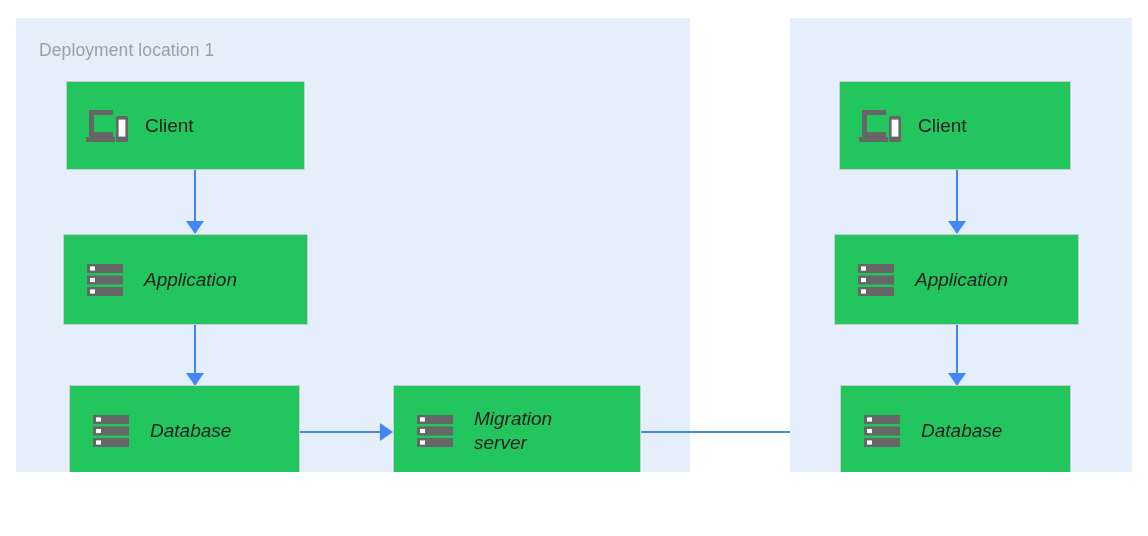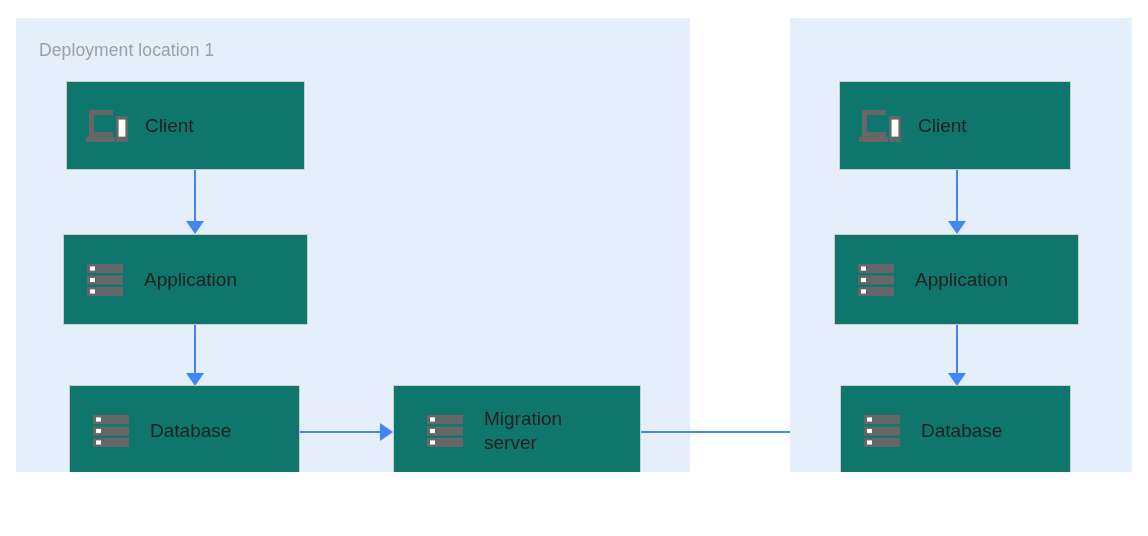--- a/index.html
+++ b/index.html
@@ -24,21 +24,21 @@
     position:absolute;
     color:#9aa0a6;
     font-size:17.5px;
     line-height:20px;
     white-space:nowrap;
     letter-spacing:.1px;
   }
   
   .node{
     position:absolute;
-    background:#0f766e;
+    background:#22c55e;
     border:1px solid #cccccc;
     box-sizing:border-box;
     display:flex;
     align-items:center;
     justify-content:flex-start;
   }
   .node .icon-wrap{
     flex:0 0 auto;
     display:flex;
     align-items:center;
@@ -47,21 +47,21 @@
   .node .node-label{
     color:#1f1f1f;
     font-size:19px;
     line-height:24px;
     white-space:pre-line;
   }
   
   .node.n-client .icon-wrap{margin-left:18px;width:44px;height:40px;}
   .node.n-client .node-label{margin-left:16px;}
   .node.n-server .icon-wrap{margin-left:22px;width:38px;height:38px;}
-  .node.n-server .node-label{margin-left:20px;}
+  .node.n-server .node-label{margin-left:20px;font-style:italic;}
 
   
   .conn{position:absolute;}
   .conn .line-v{
     position:absolute;
     width:2px;
     background:#4285f4;
     left:0;top:0;
   }
   .conn .line-h{
@@ -143,21 +143,21 @@
       </svg>
     </span>
     <span class="node-label">Database</span>
   </div>
 
   <div class="conn" style="left:300px;top:422px;width:93px;height:20px;">
     <div class="line-h" style="left:0;top:9px;width:81px;"></div>
     <div class="arrow-right" style="left:80px;top:1px;"></div>
   </div>
 
-  <div class="node n-server" style="left:393px;top:385px;width:248px;height:92px;padding-left:10px;">
+  <div class="node n-server" style="left:393px;top:385px;width:248px;height:92px;">
     <span class="icon-wrap">
       <svg width="38" height="38" viewBox="0 0 38 38" aria-hidden="true">
         <rect x="1" y="3" width="36" height="9" fill="#666666"></rect>
         <rect x="4" y="5.4" width="5" height="4.2" fill="#ffffff"></rect>
         <rect x="1" y="14.5" width="36" height="9" fill="#666666"></rect>
         <rect x="4" y="16.9" width="5" height="4.2" fill="#ffffff"></rect>
         <rect x="1" y="26" width="36" height="9" fill="#666666"></rect>
         <rect x="4" y="28.4" width="5" height="4.2" fill="#ffffff"></rect>
       </svg>
     </span>

